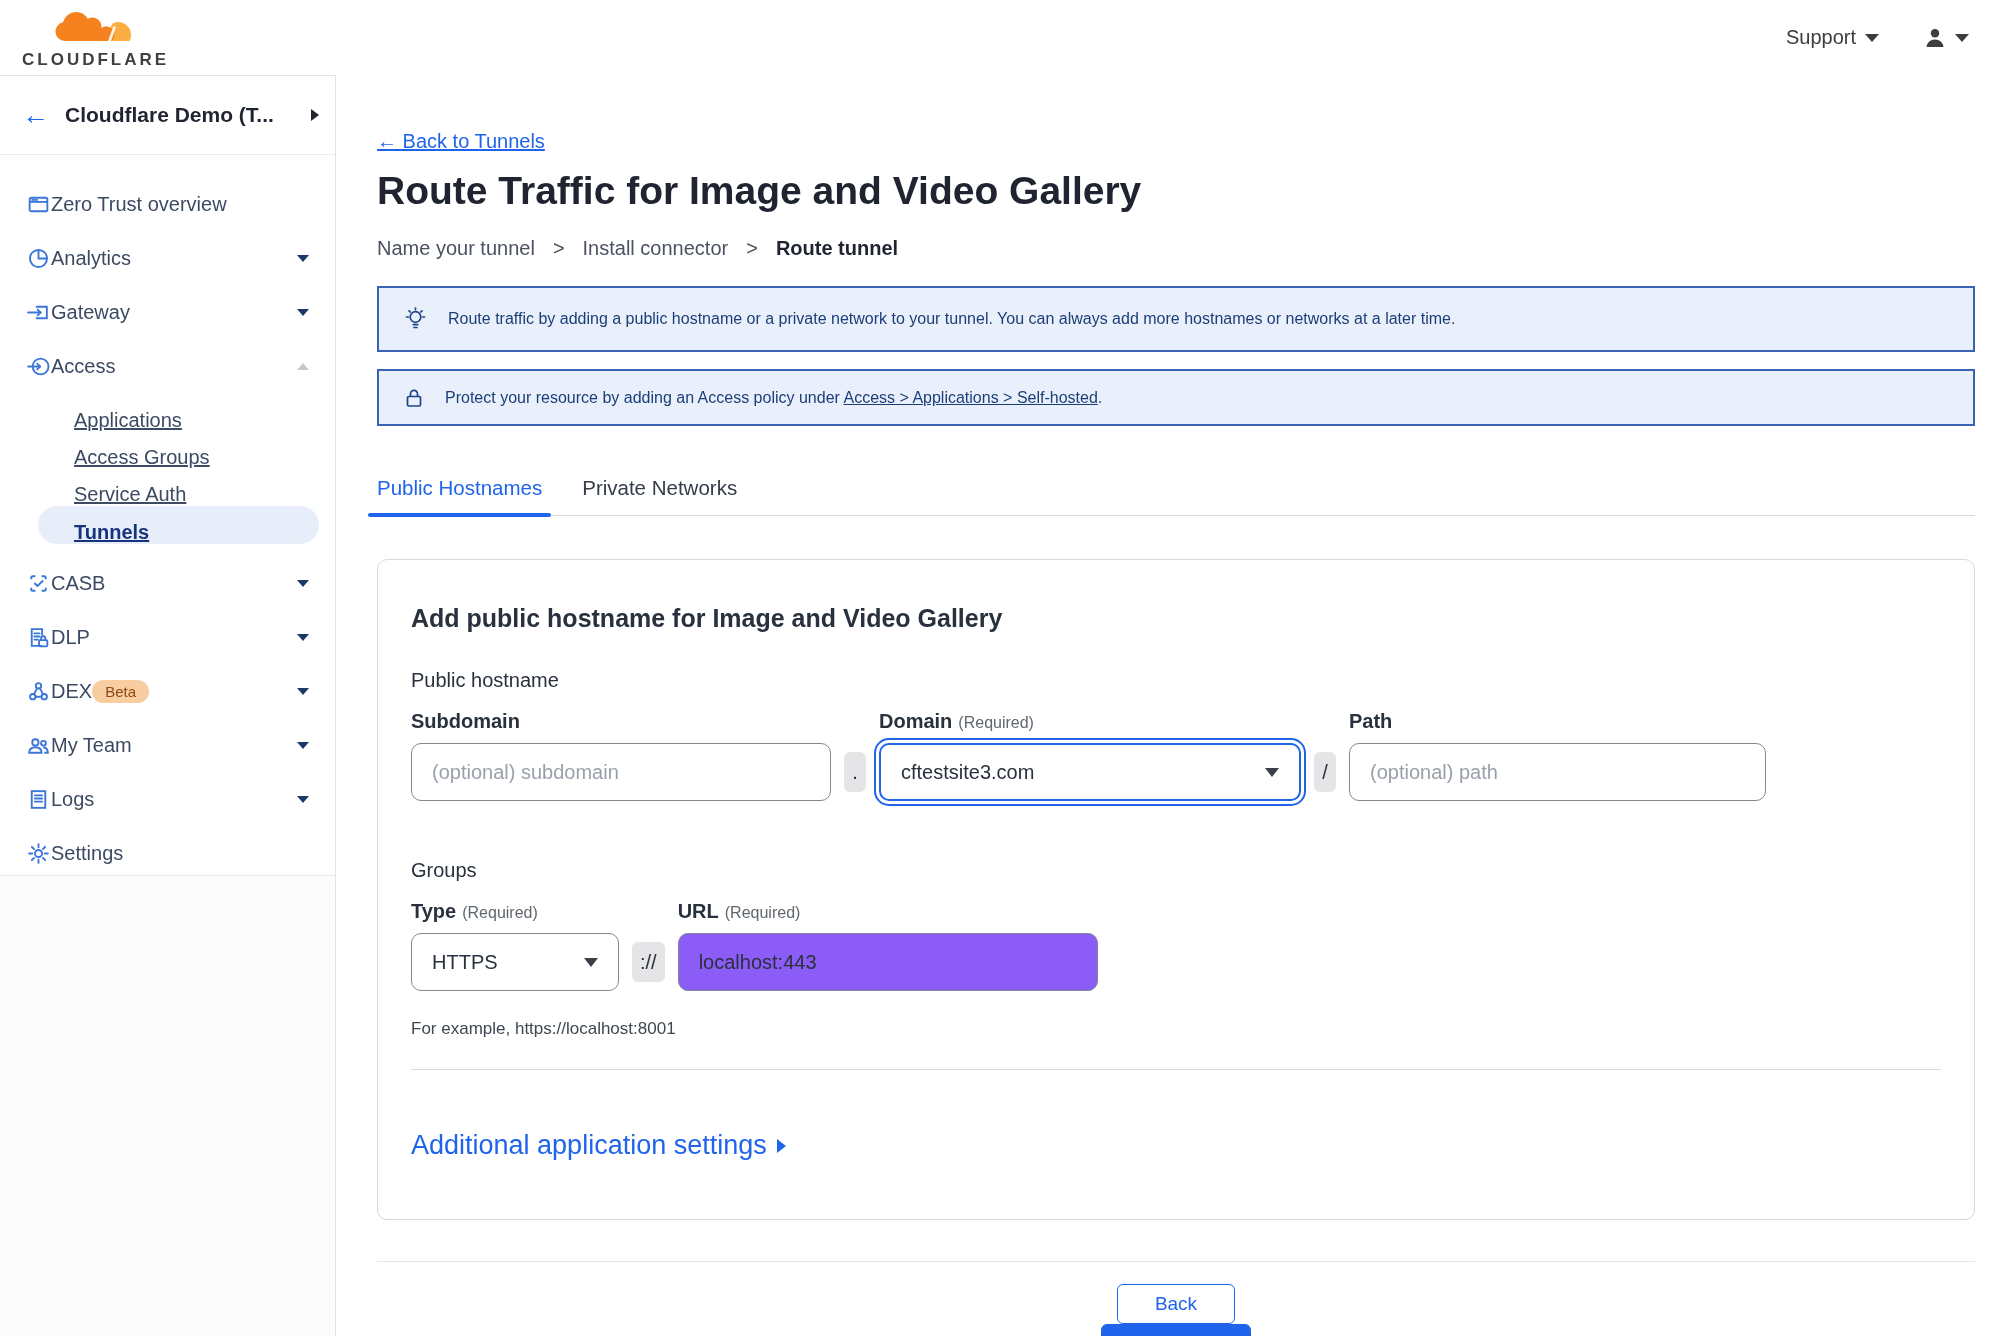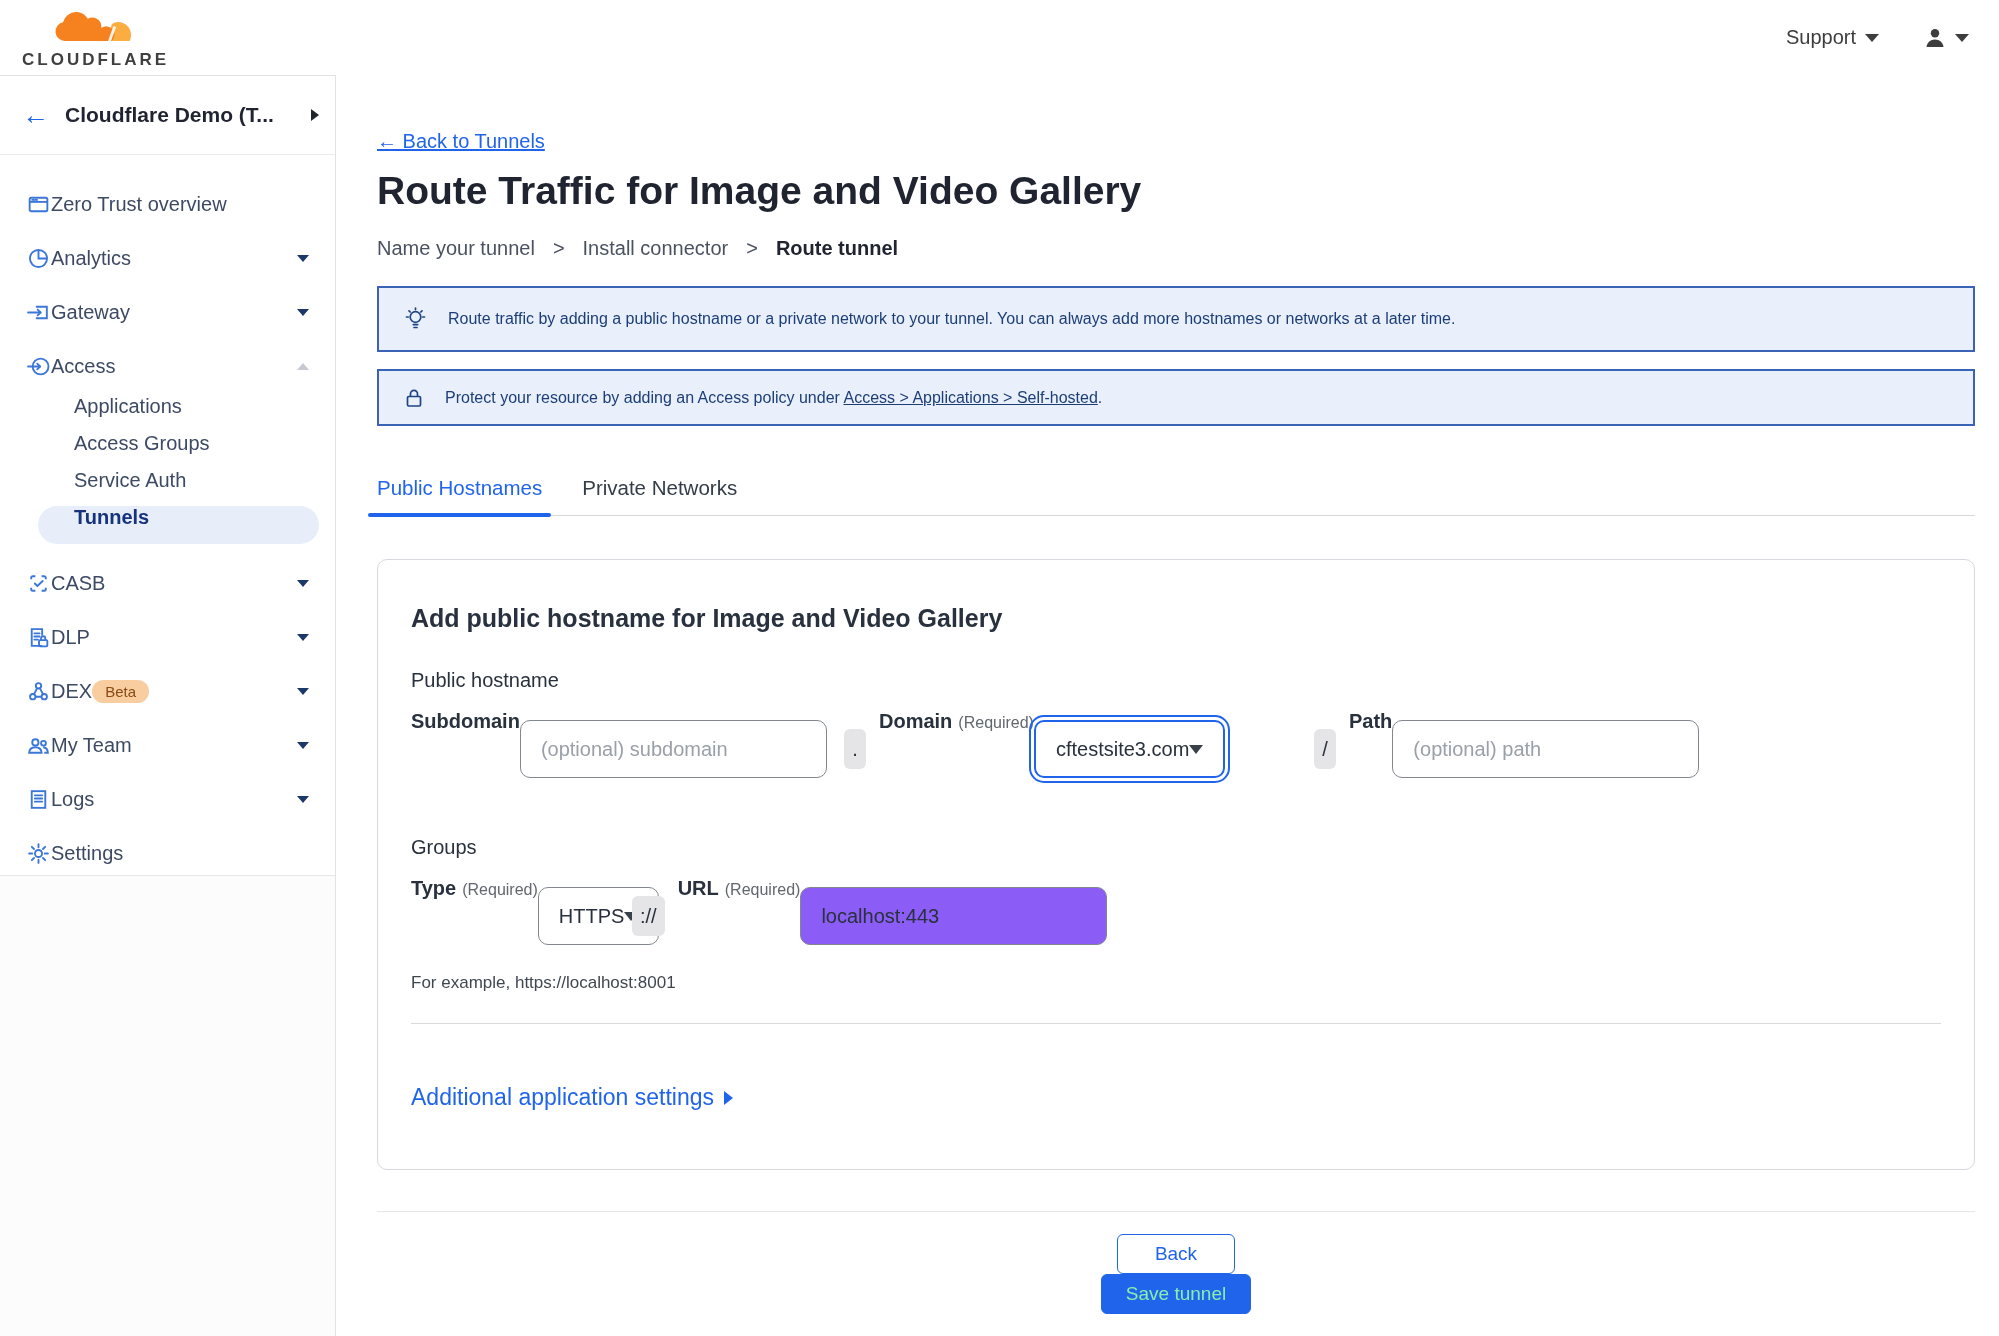--- a/index.html
+++ b/index.html
@@ -41,21 +41,21 @@
   .menu-item {
     height: 54px; display: flex; align-items: center; gap: 22px;
     padding: 0 26px; font-size: 20px; color: #3d4a63; cursor: pointer; position: relative;
   }
   .menu-item .label-wrap { display: flex; align-items: center; flex: 1; }
   .nav-caret-down { width: 0; height: 0; border-left: 6px solid transparent; border-right: 6px solid transparent; border-top: 7px solid #1c3869; }
   .nav-caret-up-light { width: 0; height: 0; border-left: 6px solid transparent; border-right: 6px solid transparent; border-bottom: 7px solid #c4c9d2; }
   .icon24 { width: 25px; height: 25px; flex: 0 0 25px; display: block; }
 
   .submenu { padding: 2px 0 12px 0; }
-  .submenu-item { height: 37px; display: flex; align-items: flex-start; padding-left: 74px; font-size: 20px; color: #3d4a63; cursor: pointer; }
+  .submenu-item { height: 37px; display: flex; align-items: flex-end; padding-left: 74px; font-size: 20px; color: #3d4a63; cursor: pointer; text-decoration: underline; }
   .submenu-item.selected {
     margin-left: 38px; padding-left: 36px; width: 281px; height: 38px;
     background: #e7eefa; border-radius: 19px; font-weight: 700; color: #16337c;
   }
   .beta-badge { background: #f8cda0; color: #8a4a16; font-size: 15px; padding: 4px 13px; border-radius: 13px; line-height: 1; }
   .sidebar-bottom { position: absolute; top: 799px; left: 0; width: 335px; bottom: 0; background: #fcfcfd; border-top: 1px solid #e7e7e9; }
 
   
   .main { position: absolute; top: 75px; left: 336px; width: 1663px; height: 1261px; background: #fff; padding: 0 24px 0 41px; }
 
@@ -83,21 +83,21 @@
   .tab.active::after { content: ""; position: absolute; left: -9px; right: -9px; bottom: -2px; height: 4px; background: #2064ec; border-radius: 2px; }
 
   .card {
     margin-top: 43px; border: 1px solid #d6d9de; border-radius: 10px; background: #fff;
     padding: 44px 33px 58px 33px; width: 1598px;
   }
   .card-heading { font-size: 25px; font-weight: 700; color: #28313d; }
   .section-label { margin-top: 36px; font-size: 20px; color: #28313d; }
 
   .field-row { display: flex; align-items: flex-end; gap: 13px; margin-top: 18px; }
-  .field-group { display: flex; flex-direction: row; }
+  .field-group { display: flex; flex-direction: column; }
   .field-label { font-size: 20px; font-weight: 700; color: #28313d; }
   .field-label .req { font-weight: 400; font-size: 16px; color: #61676e; margin-left: 6px; }
   .text-input {
     margin-top: 10px; height: 58px; border: 1.5px solid #82878f; border-radius: 10px;
     font-size: 20px; color: #28313d; padding: 0 20px; background: #fff; outline: none;
     font-family: "Liberation Sans", sans-serif;
   }
   .text-input::placeholder { color: #9aa0aa; }
   .text-input.filled { background: #8b5cf6; }
   .select {
@@ -113,21 +113,21 @@
     height: 40px; margin-bottom: 9px; padding: 0 8px; min-width: 22px;
   }
   .w-subdomain { width: 420px; }
   .w-domain { width: 422px; }
   .w-path { width: 417px; }
   .w-type { width: 208px; }
   .w-url { width: 420px; }
 
   .example-text { margin-top: 28px; font-size: 17px; color: #3f4751; }
   .card-divider { margin-top: 30px; border-top: 1px solid #d9d9de; }
-  .additional-link { margin-top: 60px; display: inline-flex; align-items: center; gap: 10px; font-size: 23px; color: #2064ec; cursor: pointer; }
+  .additional-link { margin-top: 60px; display: inline-flex; align-items: center; gap: 10px; font-size: 27px; color: #2064ec; cursor: pointer; }
   .additional-caret { width: 0; height: 0; border-top: 7px solid transparent; border-bottom: 7px solid transparent; border-left: 9px solid #2064ec; }
 
   .footer-divider { margin-top: 41px; border-top: 1px solid #e5e5e8; }
   .footer { margin-top: 22px; display: flex; justify-content: space-between; align-items: center; flex-direction: column; }
   .btn { font-family: "Liberation Sans", sans-serif; font-size: 19px; border-radius: 6px; cursor: pointer; padding: 8px 0; }
   .btn-outline { width: 118px; background: #fff; border: 1.5px solid #2064ec; color: #2064ec; }
   .btn-primary { width: 150px; background: #2064ec; border: 1.5px solid #2064ec; color: #86efac; }
 </style>
 </head>
 <body>

